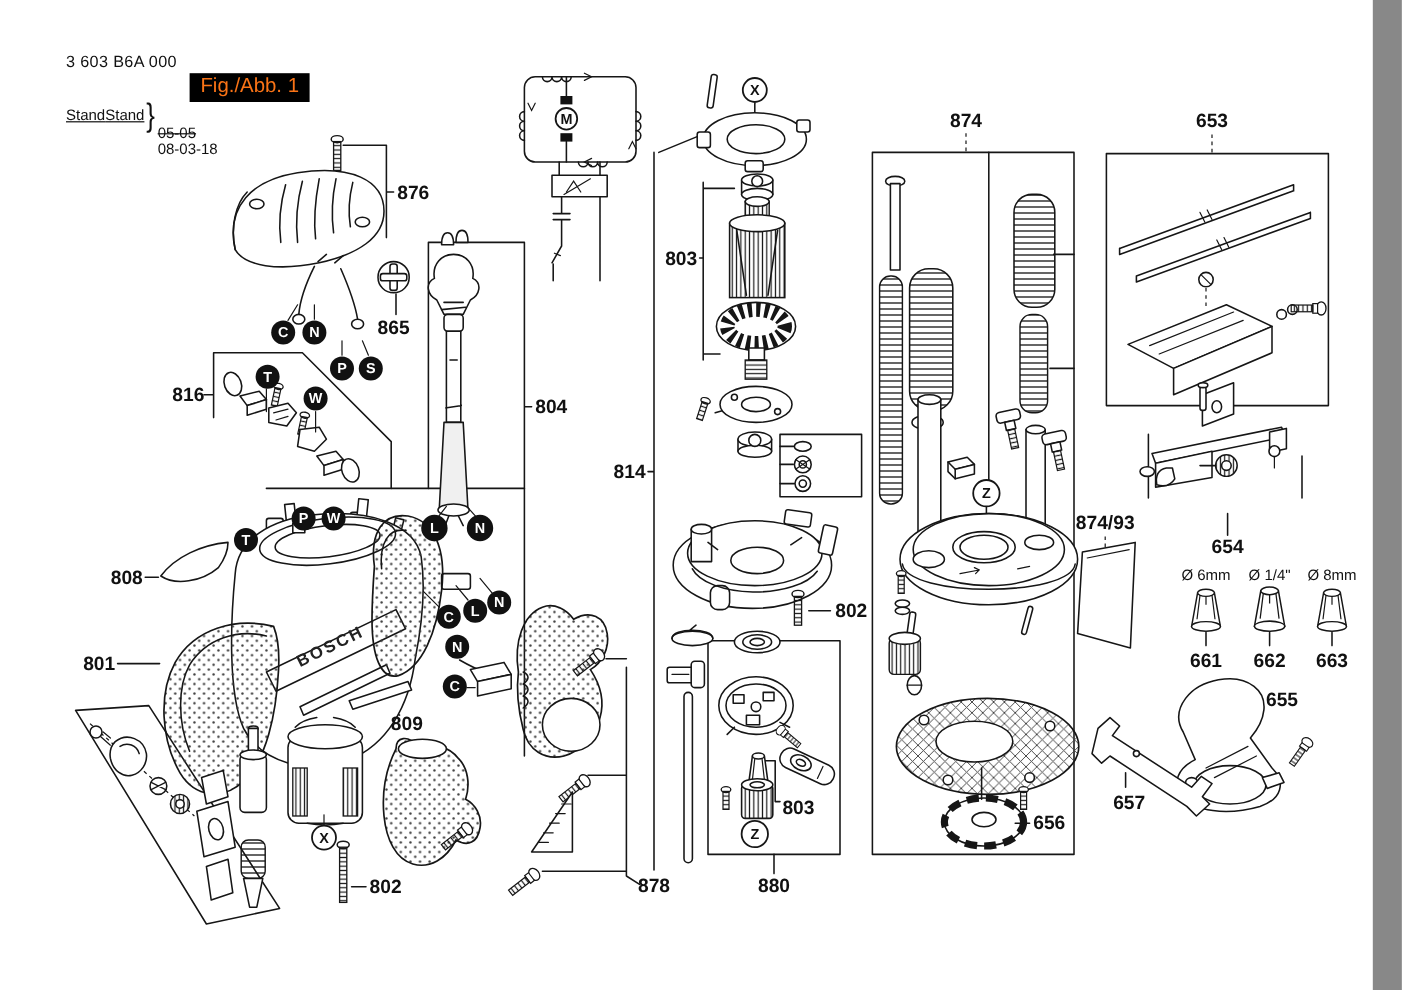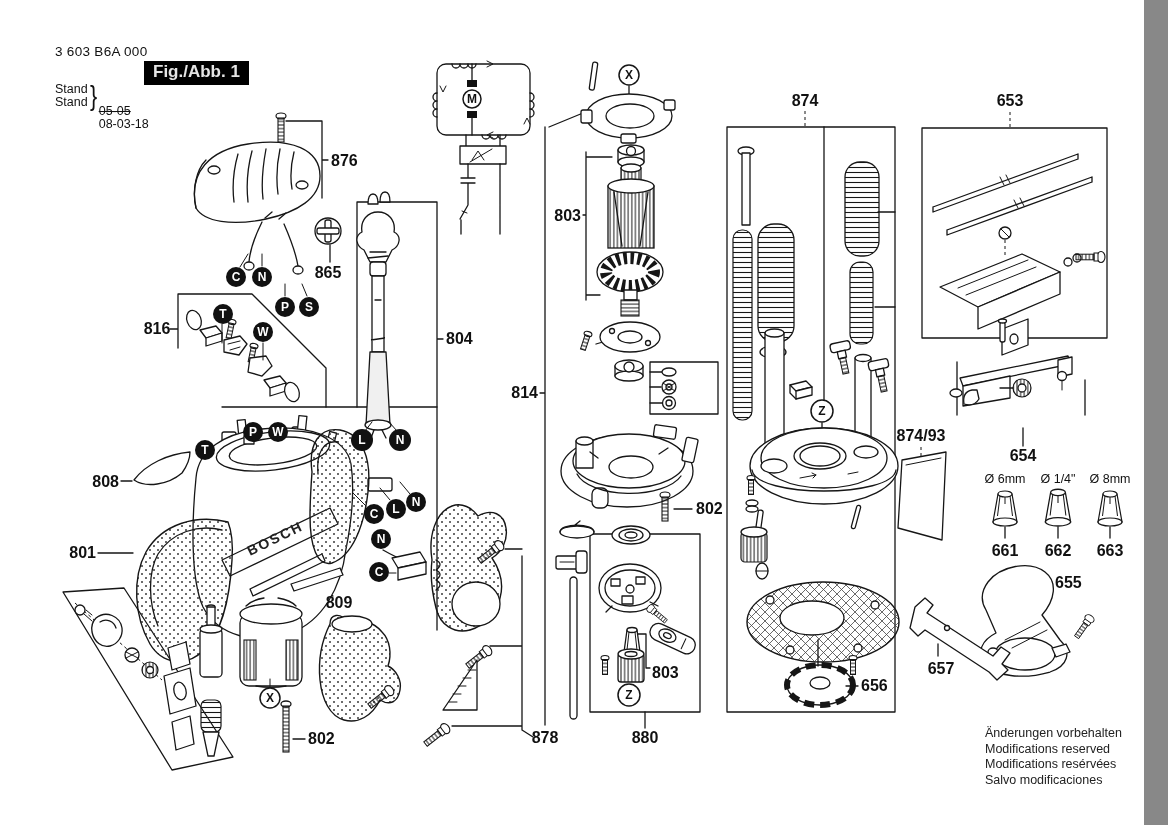--- a/index.html
+++ b/index.html
@@ -2,26 +2,26 @@
 <html><head>
 <meta charset="utf-8">
 <style>
   html,body{margin:0;padding:0;background:#888;}
   .page{position:relative;width:1144px;height:825px;background:#ffffff;overflow:hidden;
         font-family:"Liberation Sans",sans-serif;color:#111;}
   
   .hdr{position:absolute;left:55px;top:44px;}
   .model{font-size:13.5px;letter-spacing:.3px;}
   .standrow{display:flex;align-items:center;margin-top:2px;}
-  .sicol{display:flex;flex-direction:column;font-size:12.5px;line-height:13px;}
+  .sicol{display:flex;flex-direction:row;font-size:12.5px;line-height:13px;text-decoration:underline;}
   .brace{font-size:27px;font-weight:300;transform:scaleX(.8);margin:0 1px;}
   .datecol{display:flex;flex-direction:column;font-size:12.5px;line-height:13px;margin-top:44px;}
   .struck{text-decoration:line-through;}
-  .figbox{position:absolute;left:144px;top:61px;background:#000;color:#e5e5e5;
-          font-size:17px;font-weight:700;padding:1px 9px 3px 9px;}
+  .figbox{position:absolute;left:158px;top:61px;background:#000;color:#f97316;
+          font-size:17px;font-weight:400;padding:1px 9px 3px 9px;}
   
   .ftr{position:absolute;left:985px;top:726px;font-size:12.5px;line-height:15.5px;color:#222;}
   .ftr div{white-space:nowrap;}
   
   svg.art{position:absolute;left:0;top:0;}
   .ln{stroke:#161616;stroke-width:1.3;fill:none;stroke-linecap:round;stroke-linejoin:round;}
   .thin{stroke:#161616;stroke-width:1;fill:none;stroke-linecap:round;}
   .fw{stroke:#161616;stroke-width:1.3;fill:#ffffff;stroke-linejoin:round;}
   .fg{stroke:#161616;stroke-width:1.3;fill:#f0f0f0;stroke-linejoin:round;}
   .dsh{stroke:#161616;stroke-width:1;fill:none;stroke-dasharray:3 3;}
@@ -620,20 +620,14 @@
     <text class="pl" x="861" y="691">656</text>
     <text class="pl" x="941" y="674" text-anchor="middle">657</text>
     <text class="pl" x="1005" y="556" text-anchor="middle">661</text>
     <text class="pl" x="1058" y="556" text-anchor="middle">662</text>
     <text class="pl" x="1110" y="556" text-anchor="middle">663</text>
     <text class="sz" x="1005" y="483" text-anchor="middle">Ø 6mm</text>
     <text class="sz" x="1058" y="483" text-anchor="middle">Ø 1/4"</text>
     <text class="sz" x="1110" y="483" text-anchor="middle">Ø 8mm</text>
   </svg>
 
-  <div class="ftr">
-    <div>Änderungen vorbehalten</div>
-    <div>Modifications reserved</div>
-    <div>Modifications resérvées</div>
-    <div>Salvo modificaciones</div>
-  </div>
 
 </div>
 
 </body></html>

